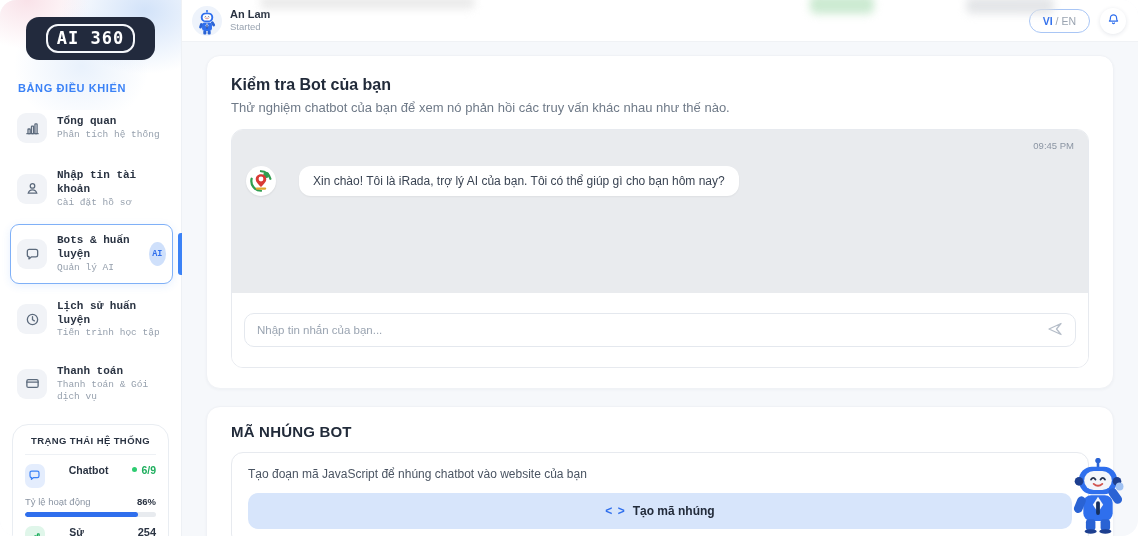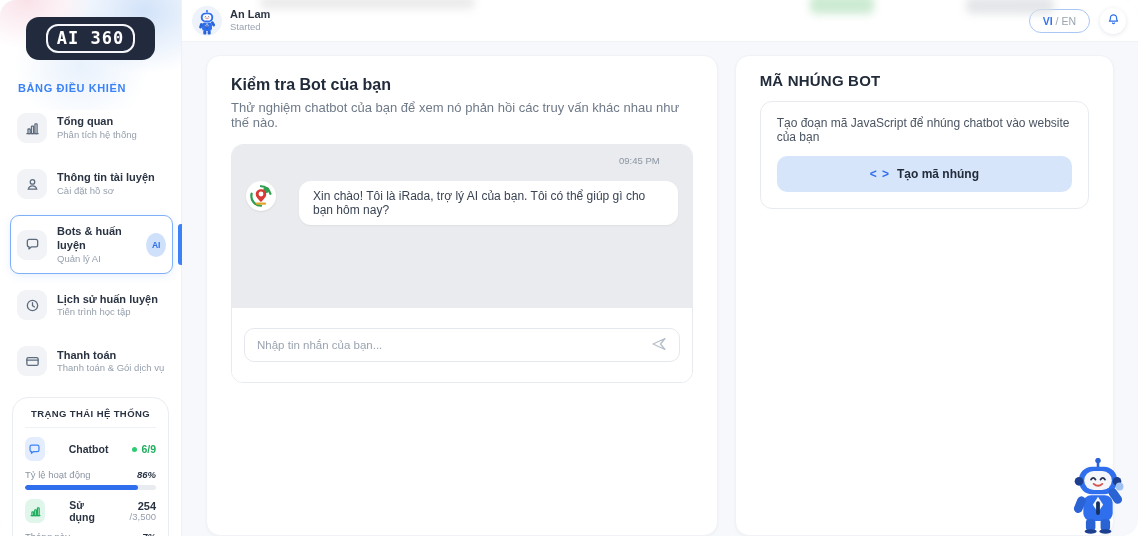--- a/index.html
+++ b/index.html
@@ -33,21 +33,21 @@
     font-family:"DejaVu Sans Mono", monospace; font-weight:bold;
     font-size:17px; letter-spacing:1px; white-space:nowrap;
   }
   .nav-label {
     position:relative; color:#3b82f6; font-size:11px; font-weight:bold;
     letter-spacing:.6px; padding:12px 18px 4px;
   }
   .nav { position:relative; display:flex; flex-direction:column; padding:2px 8px 0 10px; }
   .nav-item {
     display:flex; align-items:center; gap:10px; padding:9px 6px; margin:3px 0;
-    border-radius:14px; border:1.5px solid transparent; cursor:pointer; position:relative;
+    border-radius:14px; border:1.5px solid transparent; cursor:pointer; position:relative;font-family:Liberation Mono, monospace;
   }
   .nav-item.active {
     border-color:#7fb0f7; background:#fff;
     box-shadow:0 2px 8px rgba(59,130,246,.12);
     border-radius:9px;
   }
   .nav-item.active::after {
     content:""; position:absolute; right:-10px; top:8px; bottom:8px; width:4px;
     background:#3b82f6; border-radius:3px 0 0 3px;
   }
@@ -65,35 +65,35 @@
   }
   
   .status-card {
     margin:8px 12px 0; border:1px solid #e9edf2; border-radius:16px;
     padding:10px 12px 12px; background:#fff; position:relative;
   }
   .status-title {
     font-size:9.5px; font-weight:bold; color:#2a3342; letter-spacing:.4px;
     text-align:center; padding-bottom:8px; border-bottom:1px solid #eef1f5;
   }
-  .status-row { display:flex; align-items:center; gap:24px; margin-top:9px; }
+  .status-row { display:flex; align-items:flex-start; gap:24px; margin-top:9px; }
   .status-ic {
     width:24px; height:24px; border-radius:7px; display:flex; align-items:center; justify-content:center;
   }
   .status-ic.blue { background:#e4edfd; color:#3b82f6; }
   .status-ic.green { background:#e0f6ea; color:#1fae5e; }
   .status-name { font-size:10.5px; font-weight:bold; color:#2a3342; }
   .status-val { margin-left:auto; font-size:10.5px; font-weight:bold; color:#1fae5e; display:flex; align-items:center; gap:4px;}
   .dot { width:5px; height:5px; border-radius:50%; background:#2ecc71; display:inline-block; }
   .usage-val { margin-left:auto; text-align:right; line-height:1.15; }
   .usage-num { font-size:11px; font-weight:bold; color:#2a3342; }
   .usage-total { font-size:9.5px; color:#96a0ad; }
   .meter-row { display:flex; justify-content:space-between; margin-top:8px; font-size:9.5px; }
   .meter-label { color:#8b95a3; }
-  .meter-val { color:#2a3342; font-weight:bold;font-style:italic; }
+  .meter-val { color:#2a3342; font-weight:bold; }
   .track { height:5px; background:#e8ebef; border-radius:3px; margin-top:5px; overflow:hidden; }
   .fill { height:100%; border-radius:3px; }
   .fill.blue { background:#2f6fed; }
   
   .main { flex:1; display:flex; flex-direction:column; position:relative; overflow:hidden; }
   .topbar {
     height:42px; background:#fff; border-bottom:1px solid #f0f2f5;
     display:flex; align-items:center; padding:0 12px 0 10px; position:relative;
   }
   .user-avatar {
@@ -112,31 +112,31 @@
     padding:5px 13px; font-size:10.5px; font-weight:bold; background:#fff;
     display:flex; gap:3px; cursor:pointer; font-family:inherit;
   }
   .lang-vi { color:#2f6fed; }
   .lang-en { color:#9aa4b1; font-weight:normal; }
   .bell-btn {
     margin-left:10px; width:26px; height:26px; border-radius:50%; background:#fff;
     border:none; box-shadow:0 1px 4px rgba(30,50,90,.12); color:#2f6fed;
     display:flex; align-items:center; justify-content:center; cursor:pointer;
   }
-  .content { flex:1; padding:13px 24px 0; display:flex; gap:17px; overflow:hidden; }
+  .content { flex:1; padding:13px 24px 0; display:flex; flex-direction:column; gap:17px; overflow:hidden; }
   .card {
     background:#fff; border-radius:14px; border:1px solid #f0f2f6;
     box-shadow:0 1px 3px rgba(25,40,70,.04);
   }
   .test-card { padding:20px 24px 20px; }
   .card-title { font-size:16px; font-weight:bold; color:#222b3a; }
   .card-sub { font-size:13px; color:#6f7a88; margin-top:6px; }
   .chat-box { margin-top:14px; border:1px solid #e7eaef; border-radius:12px; overflow:hidden; }
   .chat-area { background:#e9ebee; height:163px; position:relative; padding:12px 14px; }
-  .chat-time { position:absolute; top:10px; right:32px; font-size:9.5px; color:#8b95a3; }
+  .chat-time { position:absolute; top:10px; right:14px; font-size:9.5px; color:#8b95a3; }
   .msg-row { display:flex; align-items:flex-start; gap:23px; margin-top:24px; }
   .bot-avatar {
     width:30px; height:30px; border-radius:50%; background:#fff; flex:0 0 30px;
     display:flex; align-items:center; justify-content:center;
     box-shadow:0 1px 2px rgba(0,0,0,.08);
   }
   .msg-bubble {
     background:#fff; border-radius:12px; padding:8px 14px; font-size:12px;
     color:#3a4453; box-shadow:0 1px 2px rgba(0,0,0,.05); max-width:620px;
   }
@@ -197,21 +197,21 @@
       </div>
 
       <div class="nav-item">
         <span class="nav-icon">
           <svg width="15" height="15" viewBox="0 0 16 16" fill="none" stroke="currentColor" stroke-width="1.4" stroke-linecap="round">
               <circle cx="8" cy="5.2" r="2.4"></circle>
               <path d="M3.5 13c.6-2.5 2.3-3.6 4.5-3.6s3.9 1.1 4.5 3.6z"></path>
             </svg>
         </span>
         <span class="nav-texts">
-          <span class="nav-title">Thông tin tài luyện</span>
+          <span class="nav-title">Nhập tin tài khoản</span>
           <span class="nav-sub">Cài đặt hồ sơ</span>
         </span>
       </div>
 
       <div class="nav-item active">
         <span class="nav-icon">
           <svg width="15" height="15" viewBox="0 0 16 16" fill="none" stroke="currentColor" stroke-width="1.4" stroke-linecap="round" stroke-linejoin="round">
               <path d="M2.5 4.5a2 2 0 0 1 2-2h7a2 2 0 0 1 2 2v4a2 2 0 0 1-2 2H7l-2.8 2.2V10.5H4.5a2 2 0 0 1-2-2z"></path>
             </svg>
         </span>

